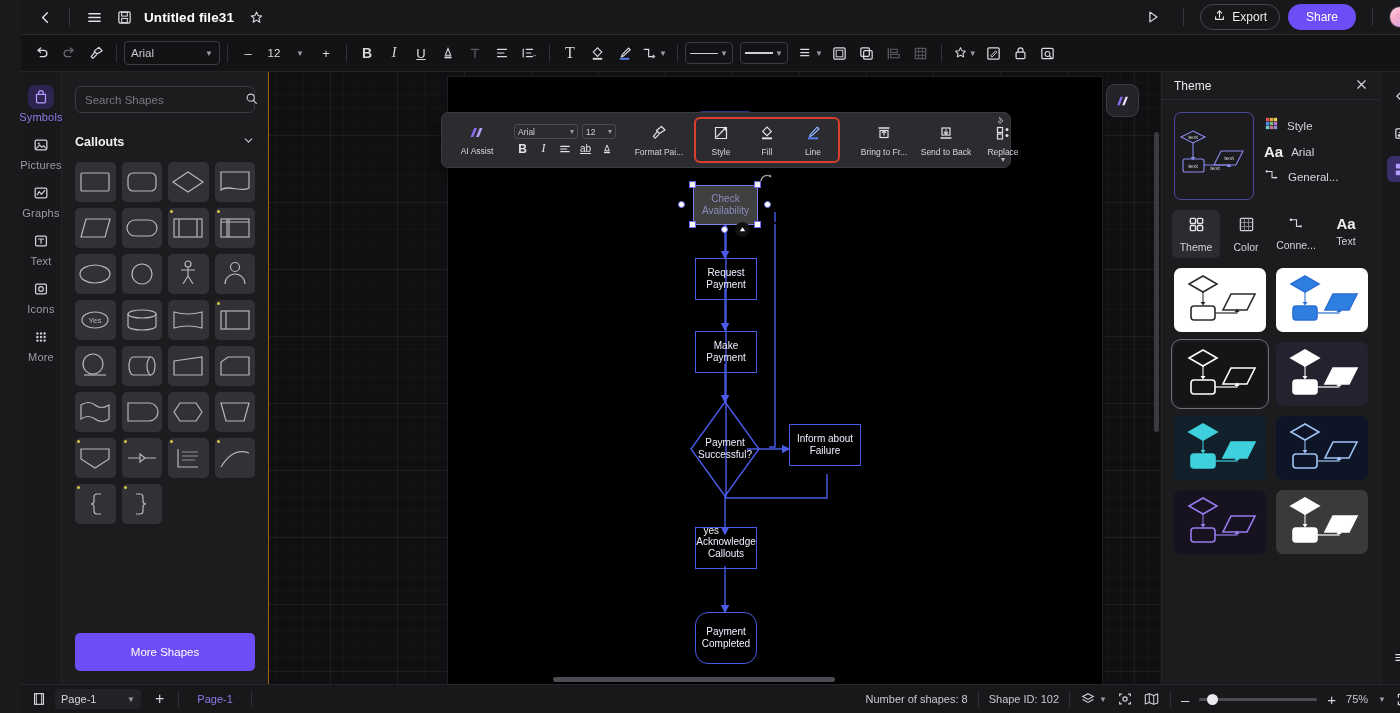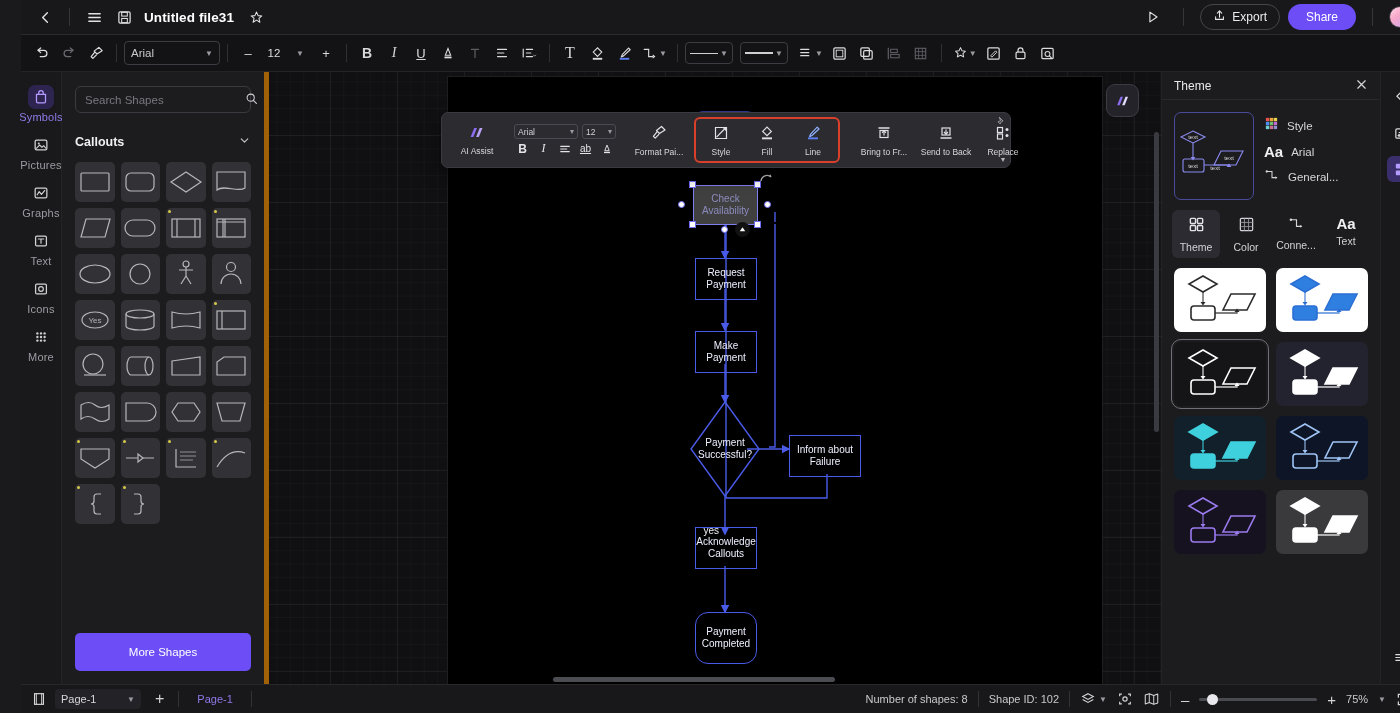--- a/index.html
+++ b/index.html
@@ -81,21 +81,21 @@
   }
   .rail-item .lbl{ font-size:11px; color:#9b9ba3; letter-spacing:.2px;}
   .rail-item.active{ color:#b49bff; }
   .rail-item.active .lbl{ color:#8f7ae8; }
   .rail-item.active .rbox{ background:#2e2450; border-radius:7px; }
   .rbox{ width:26px; height:24px; display:flex; align-items:center; justify-content:center; }
 
   
   .shapes{
     width:207px; min-width:207px; background:#1c1c1f; display:flex; flex-direction:column;
-    border-right:5px solid #a16207; position:relative;
+    border-right:1px solid #a16207; position:relative;
   }
   .search{
     margin:14px 13px 10px; height:27px; border:1px solid #3a3a40; border-radius:6px;
     display:flex; align-items:center; padding:0 9px; gap:6px; cursor:text;
   }
   .search input{
     flex:1; background:transparent; border:0; outline:0; color:#dcdcdf; font-size:11.5px;
     font-family:"Liberation Sans", sans-serif;
   }
   .search input::placeholder{ color:#78787f; }
@@ -815,21 +815,21 @@
 
       <div class="node" style="left:426px; top:186px; width:62px; height:42px;">
         <span>Request Payment</span>
       </div>
       <div class="node" style="left:426px; top:259px; width:62px; height:42px;">
         <span>Make Payment</span>
       </div>
       <div class="diamond" style="left:422px; top:330px; width:68px; height:94px;">
         <span class="lbl">Payment Successful?</span>
       </div>
-      <div class="node" style="left:520px; top:363px; width:72px; height:42px;">
+      <div class="node" style="left:520px; top:352px; width:72px; height:42px;">
         <span>Inform about Failure</span>
       </div>
       <div class="node" style="left:426px; top:455px; width:62px; height:42px;">
         <span>Acknowledge Callouts</span>
       </div>
       <div class="node rounded" style="left:426px; top:540px; width:62px; height:52px;align-items:center;">
         <span>Payment Completed</span>
       </div>
 
       <div class="ctx">

